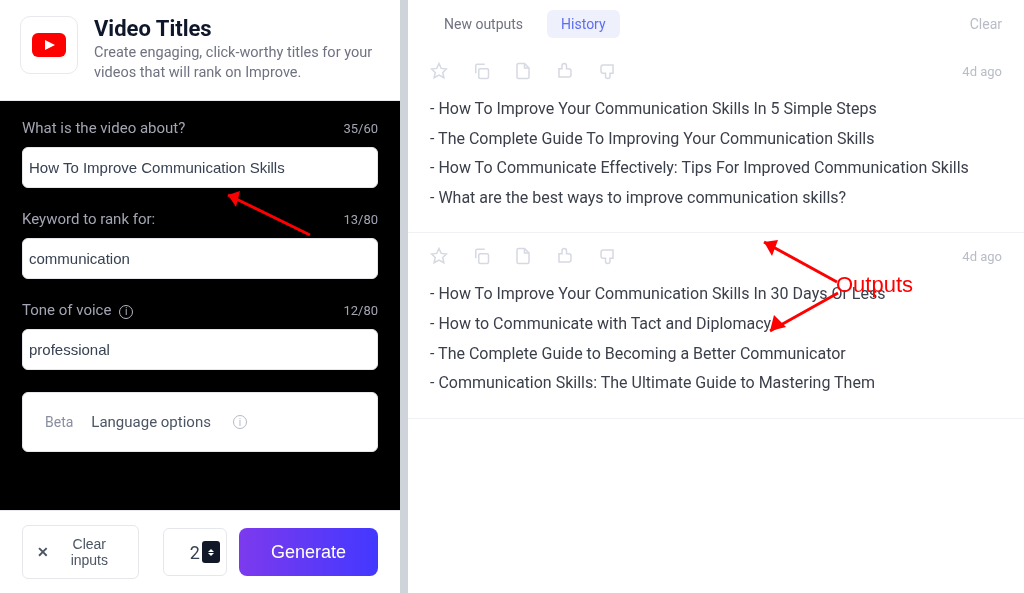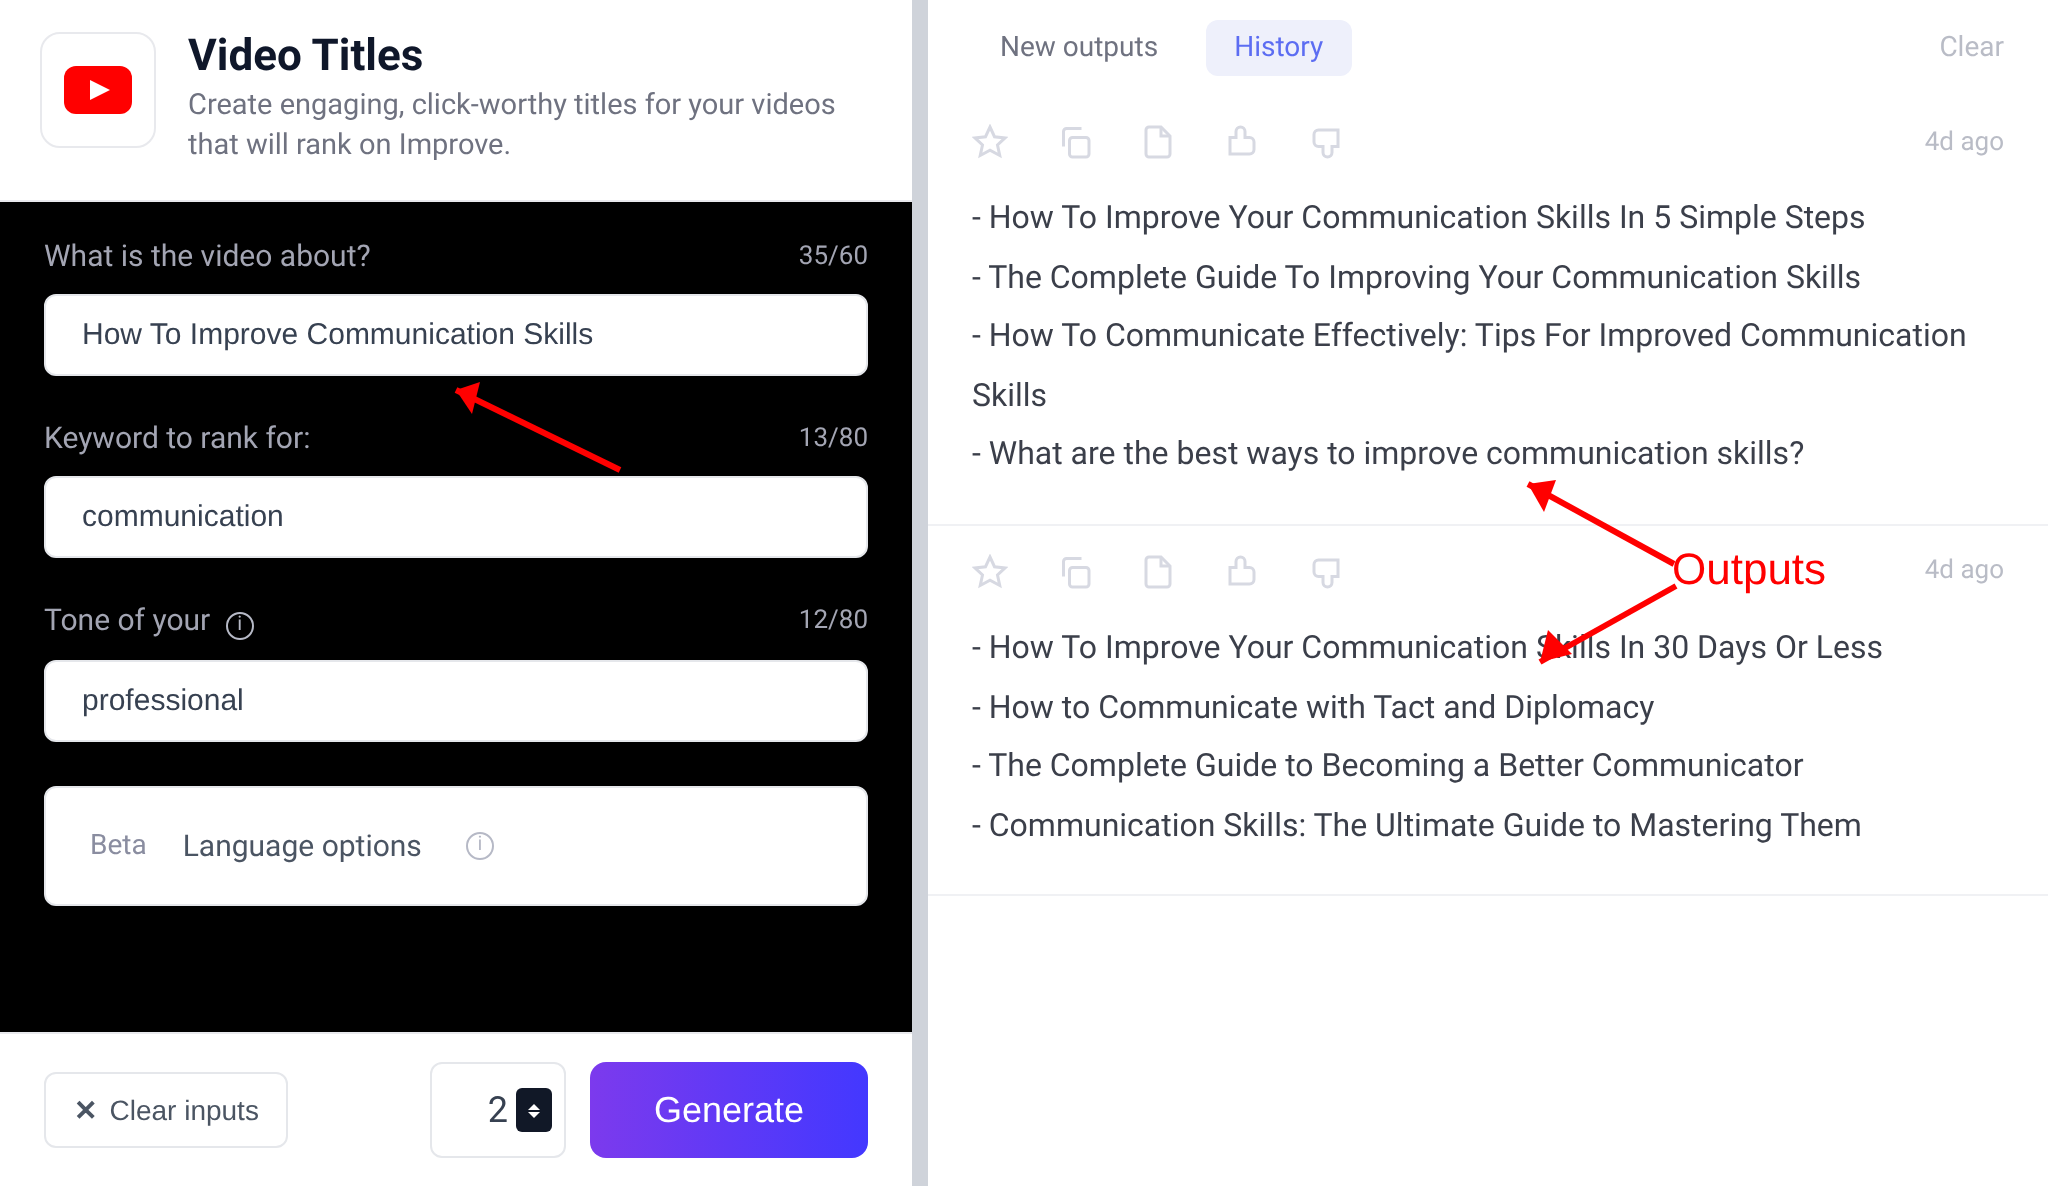--- a/index.html
+++ b/index.html
@@ -7,21 +7,21 @@
     font-family: -apple-system, BlinkMacSystemFont, "Segoe UI", Roboto, sans-serif;
     width: 1024px; height: 593px;
     display: flex;
     background: #fff;
     color: #1f2937;
     overflow: hidden;
     font-size: 14px;
     position: relative;
   }
   .left-pane {
-    width: 456px;
+    width: 400px;
     display: flex;
     flex-direction: column;
     position: relative;
     background: #fff;
   }
   .divider {
     width: 8px;
     background: #e5e7eb;
     position: relative;
   }
@@ -86,21 +86,21 @@
     font-size:15px;
   }
   .label-row .count {
     color:#a3a5b3;
     font-size:13px;
   }
   .input {
     width:100%;
     border:1px solid #e5e7eb;
     border-radius:6px;
-    padding:11px 18px;
+    padding:11px 6px;
     font-size:15px;
     color:#374151;
     background:#fff;
   }
   .info-icon {
     display:inline-flex;
     width:14px;height:14px;
     border:1px solid #b6b9c6;
     border-radius:50%;
     font-size:10px;
@@ -275,21 +275,21 @@
       <div class="label-row">
         <label>Keyword to rank for:</label>
         <span class="count">13/80</span>
       </div>
       <input class="input" value="communication" style="">
     </div>
 
     <div class="field">
       <div class="label-row">
         <label>
-          <span>Tone of your</span>
+          <span>Tone of voice</span>
           <span class="info-icon">i</span>
         </label>
         <span class="count">12/80</span>
       </div>
       <input class="input" value="professional" style="">
     </div>
 
     <div class="lang-box">
       <span class="beta">Beta</span>
       <span class="lang-label">Language options</span>

